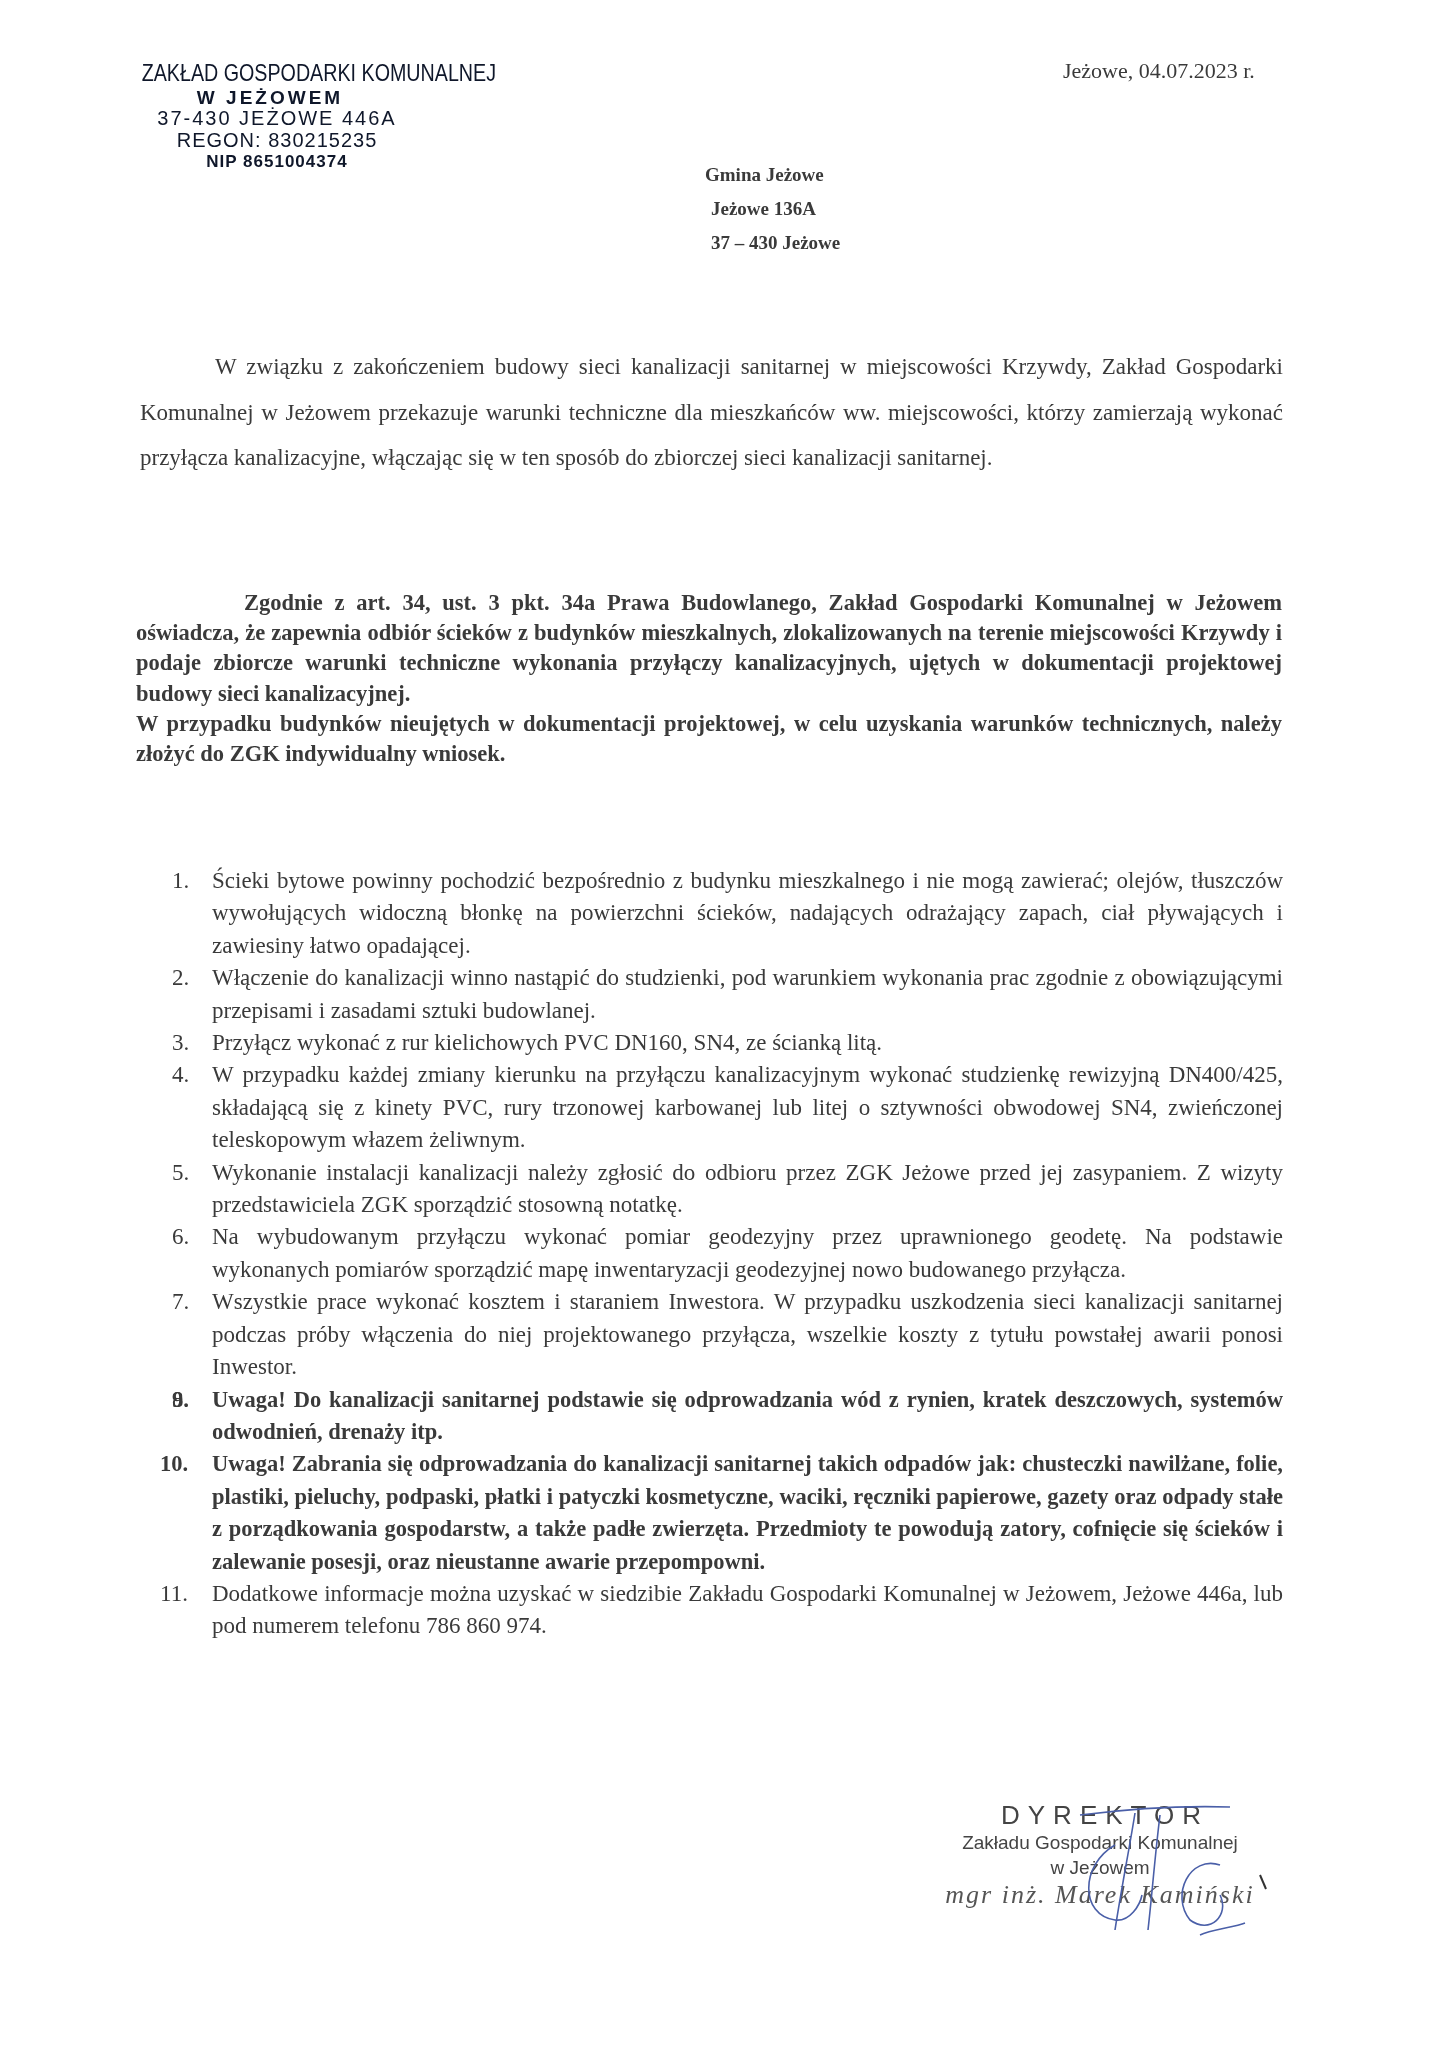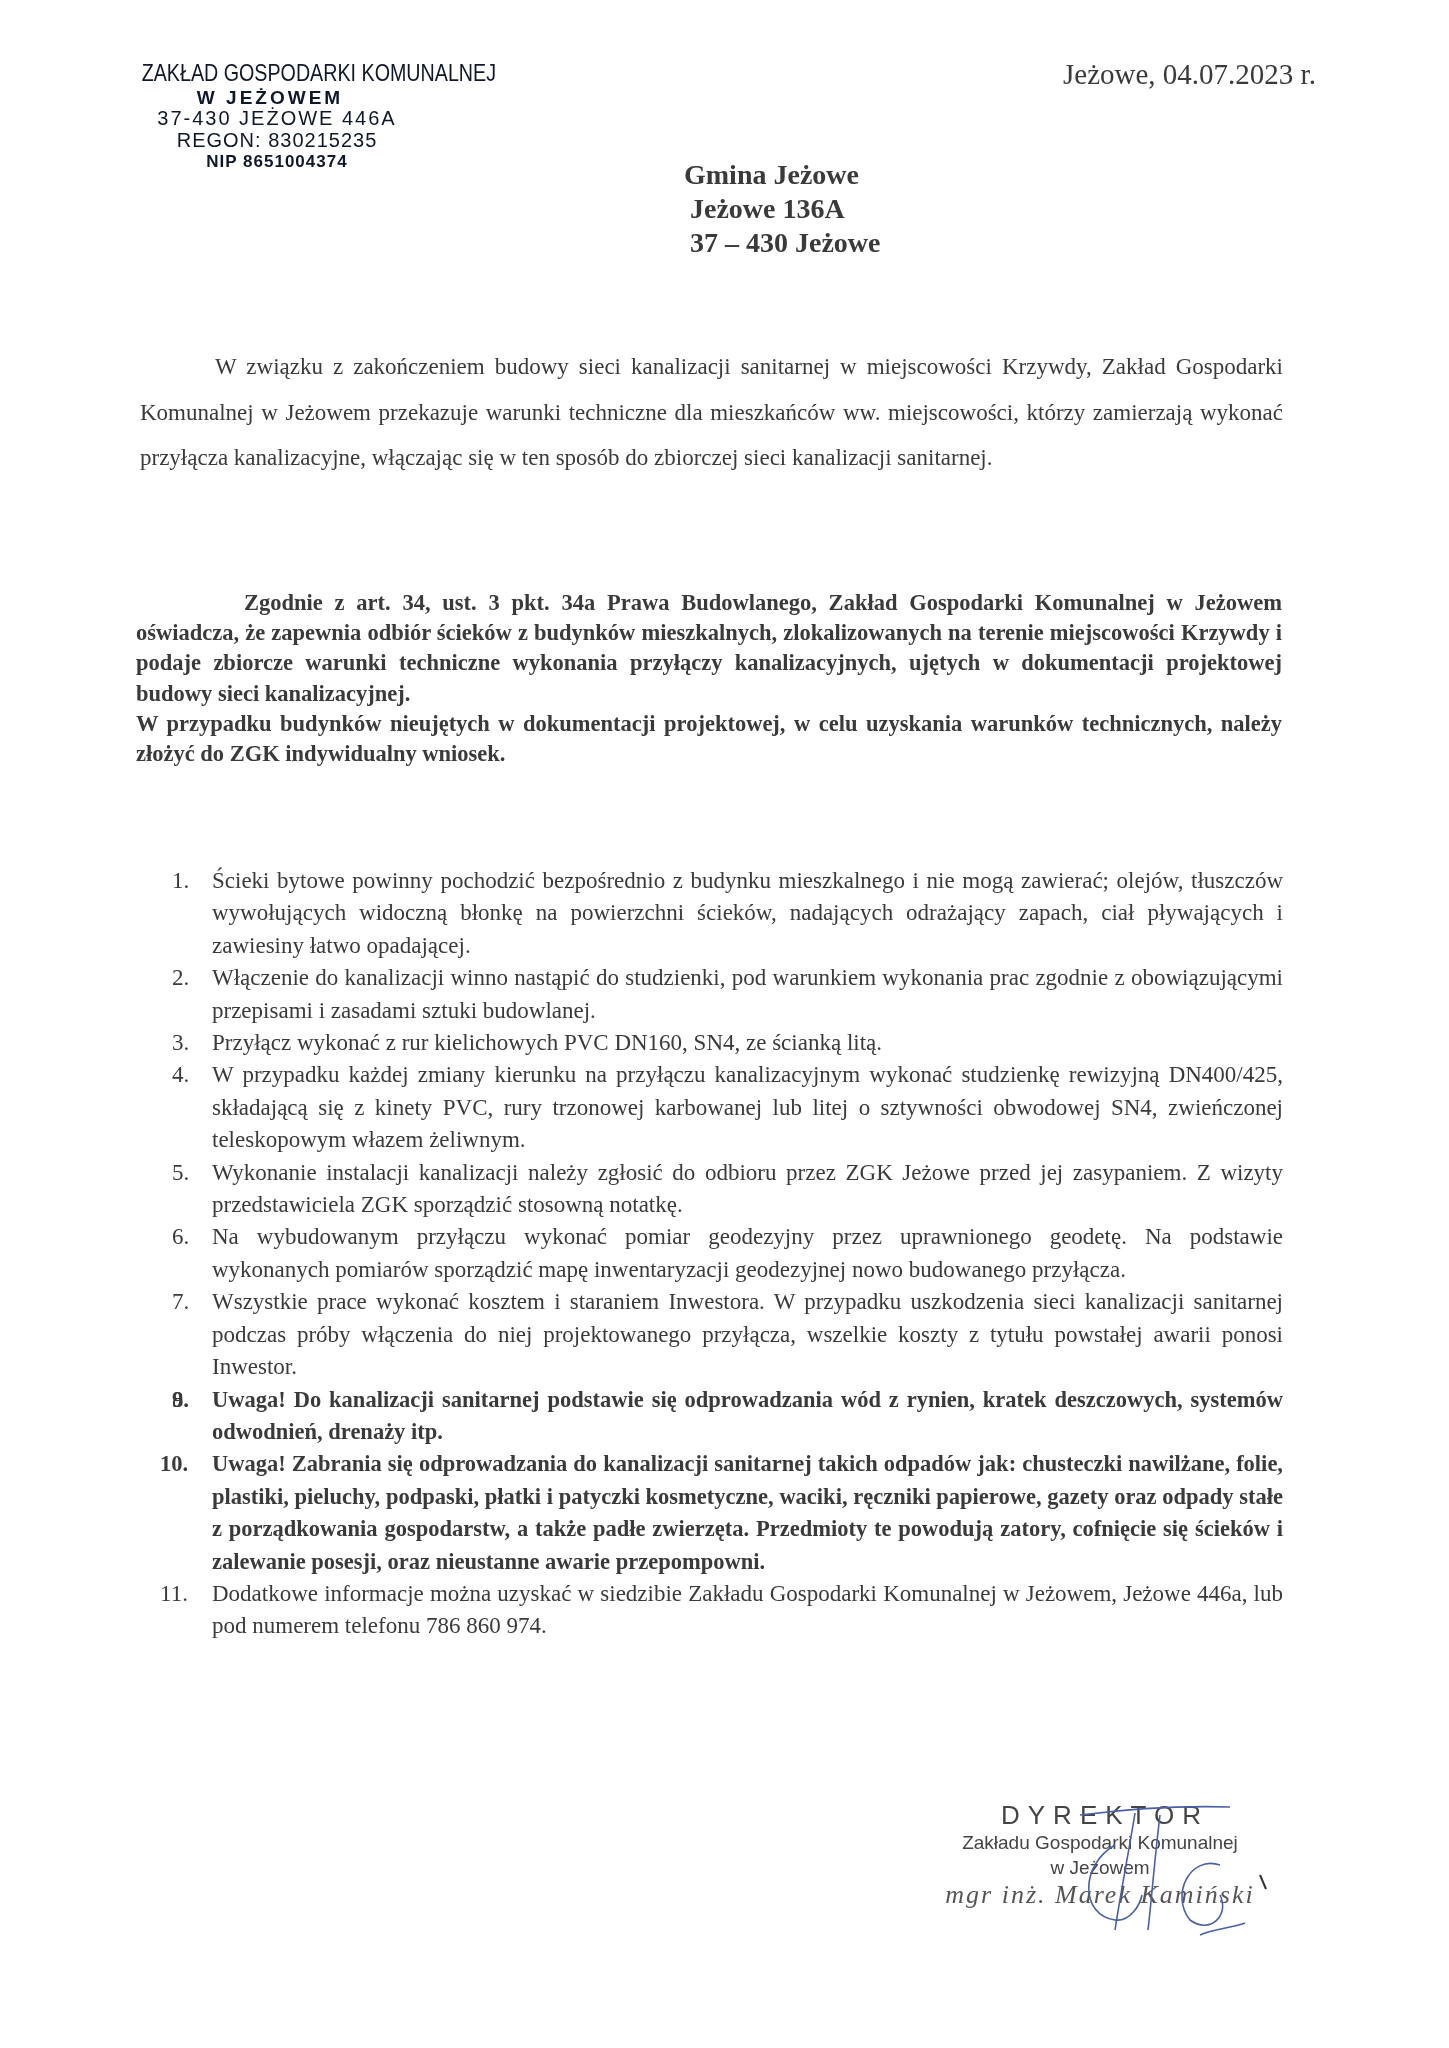--- a/index.html
+++ b/index.html
@@ -4,22 +4,22 @@
 <style>
   html, body { margin:0; padding:0; background:#ffffff; }
   body { width:1449px; height:2048px; position:relative; overflow:hidden; color:#3a3a3a; font-family:"Liberation Serif", serif; }
   .abs { position:absolute; }
   .stamp { color:#0f172a; font-family:"Liberation Sans", sans-serif; text-align:center; left:112px; top:58px; width:330px; }
   .stamp .l1 { font-size:24px; letter-spacing:0px; transform:scaleX(0.82); transform-origin:center; white-space:nowrap; line-height:30px; }
   .stamp .l2 { font-size:19px; font-weight:bold; letter-spacing:3px; line-height:20px; margin-left:-14px; }
   .stamp .l3 { font-size:20px; letter-spacing:2px; line-height:21px; }
   .stamp .l4 { font-size:20px; letter-spacing:1px; line-height:22px; }
   .stamp .l5 { font-size:17px; font-weight:bold; letter-spacing:1px; line-height:22px; }
-  .date { left:1063px; top:58px; font-size:29px; white-space:nowrap; }
-  .addr { left:684px; top:158px; font-size:28px; font-weight:bold; line-height:34px; }
+  .date { left:1063px; top:58px; font-size:22px; white-space:nowrap; }
+  .addr { left:705px; top:158px; font-size:19px; font-weight:bold; line-height:34px; }
   .addr div { white-space:nowrap; }
   .addr .a2, .addr .a3 { padding-left:6px; }
   .p1 { left:140px; top:344px; width:1143px; font-size:23px; line-height:45.5px; text-align:justify; }
   .p1 .first { text-indent:75px; }
   .p2 { left:136px; top:588px; width:1146px; font-size:22.5px; font-weight:bold; line-height:30.2px; text-align:justify; }
   .p2 .first { text-indent:108px; }
   .p2 div, .p1 div { text-align-last:left; }
   .list { left:140px; top:865px; width:1143px; font-size:23px; line-height:32.4px; margin:0; padding:0; list-style:none; }
   .list li { position:relative; padding-left:72px; text-align:justify; }
   .list li .num { position:absolute; left:32px; top:0; }

